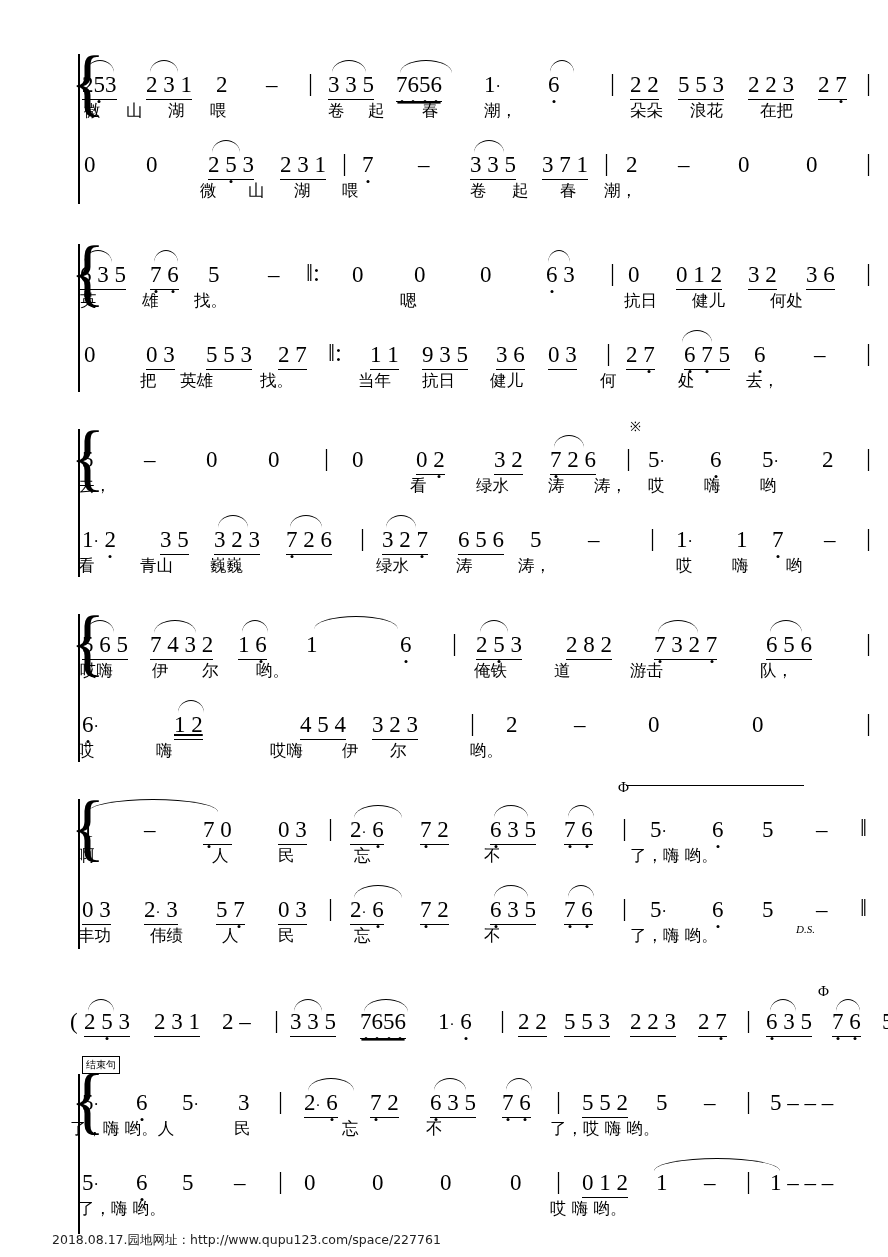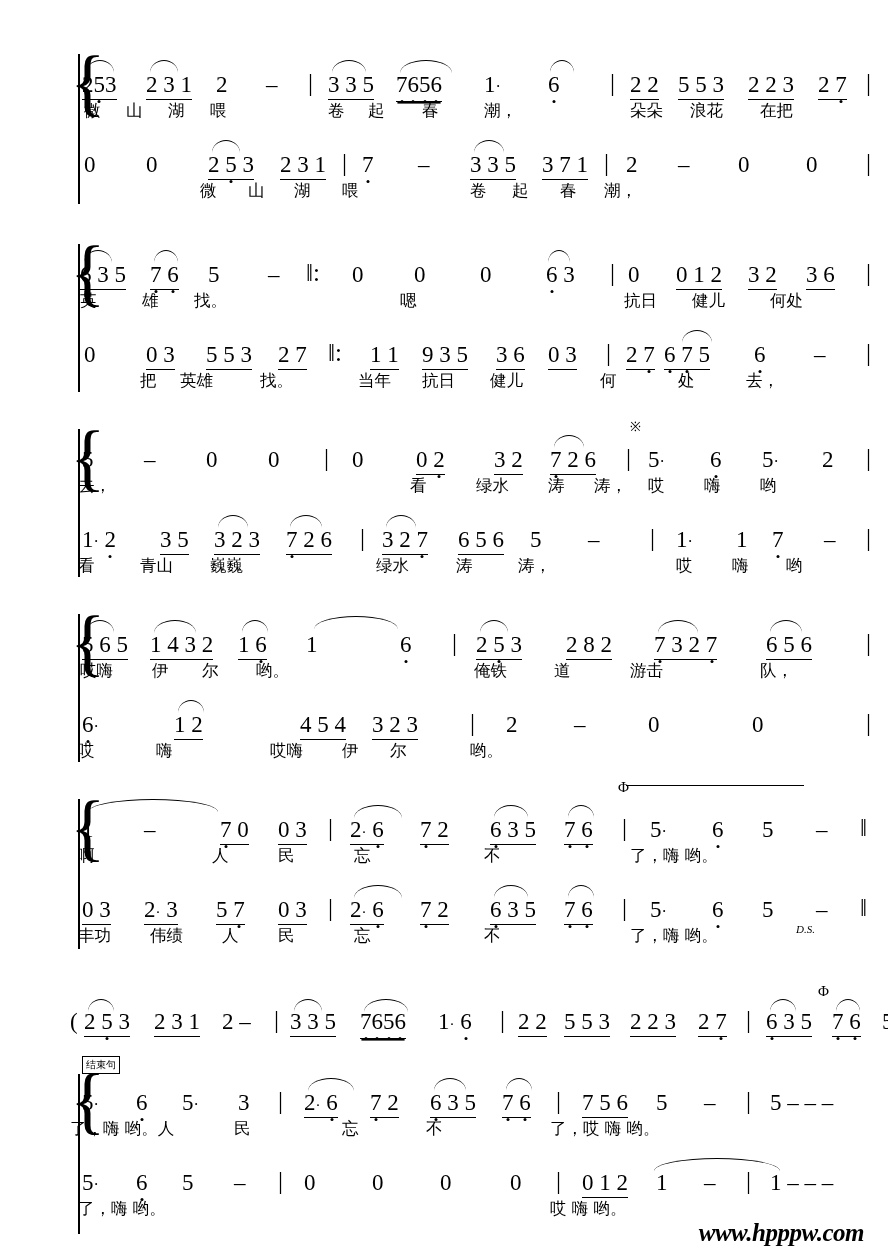--- a/index.html
+++ b/index.html
@@ -148,21 +148,21 @@
       <div class="n" style="left:136px;top:14px;"><span class="u1">5 5 3</span></div>
       <div class="n" style="left:208px;top:14px;"><span class="u1">2 7</span></div>
       <div class="bar" style="left:258px;top:12px;">‖:</div>
       <div class="n" style="left:300px;top:14px;"><span class="u1">1 1</span></div>
       <div class="n" style="left:352px;top:14px;"><span class="u1">9 3 5</span></div>
       <div class="n" style="left:426px;top:14px;"><span class="u1">3 6</span></div>
       <div class="n" style="left:478px;top:14px;"><span class="u1">0 3</span></div>
       <div class="bar" style="left:536px;top:12px;">|</div>
       <div class="n" style="left:556px;top:14px;"><span class="u1">2 <span class="dotd">7</span></span></div>
       <div class="slur" style="left:612px;top:2px;width:30px;"></div>
-      <div class="n" style="left:594px;top:14px;"><span class="u1"><span class="dotd">6</span> <span class="dotd">7</span> 5</span></div>
+      <div class="n" style="left:614px;top:14px;"><span class="u1"><span class="dotd">6</span> <span class="dotd">7</span> 5</span></div>
       <div class="n" style="left:684px;top:14px;"><span class="dotd">6</span></div>
       <div class="n" style="left:744px;top:14px;">–</div>
       <div class="bar" style="left:796px;top:12px;">|</div>
     </div>
     <div class="lyrics" style="top:24px;">
       <div class="ly" style="left:70px;">把</div>
       <div class="ly" style="left:110px;">英雄</div>
       <div class="ly" style="left:190px;">找。</div>
       <div class="ly" style="left:288px;">当年</div>
       <div class="ly" style="left:352px;">抗日</div>
@@ -241,21 +241,21 @@
   </div>
 
   <div class="system" style="top:610px;height:155px;">
     <div class="brace" style="top:2px;">{</div>
     <div class="staffline" style="height:148px;"></div>
 
     <div class="notes" style="top:8px;">
       <div class="slur" style="left:16px;top:2px;width:28px;"></div>
       <div class="n" style="left:12px;top:14px;"><span class="u1">5 6 5</span></div>
       <div class="slur" style="left:84px;top:2px;width:42px;"></div>
-      <div class="n" style="left:80px;top:14px;"><span class="u1">1 4 3 2</span></div>
+      <div class="n" style="left:80px;top:14px;"><span class="u1">7 4 3 2</span></div>
       <div class="slur" style="left:172px;top:2px;width:26px;"></div>
       <div class="n" style="left:168px;top:14px;"><span class="u1">1 <span class="dotd">6</span></span></div>
       <div class="n" style="left:236px;top:14px;">1</div>
       <div class="slur" style="left:244px;top:-2px;width:84px;"></div>
       <div class="n" style="left:330px;top:14px;"><span class="dotd">6</span></div>
       <div class="bar" style="left:382px;top:12px;">|</div>
       <div class="slur" style="left:410px;top:2px;width:28px;"></div>
       <div class="n" style="left:406px;top:14px;"><span class="u1">2 <span class="dotd">5</span> 3</span></div>
       <div class="n" style="left:496px;top:14px;"><span class="u1">2 8 2</span></div>
       <div class="slur" style="left:588px;top:2px;width:40px;"></div>
@@ -271,21 +271,21 @@
       <div class="ly" style="left:186px;">哟。</div>
       <div class="ly" style="left:404px;">俺铁</div>
       <div class="ly" style="left:484px;">道</div>
       <div class="ly" style="left:560px;">游击</div>
       <div class="ly" style="left:690px;">队，</div>
     </div>
 
     <div class="notes" style="top:22px;">
       <div class="n" style="left:12px;top:14px;"><span class="dotd">6</span><span style="font-size:16px;">·</span></div>
       <div class="slur" style="left:108px;top:2px;width:26px;"></div>
-      <div class="n" style="left:104px;top:14px;"><span class="u1">1 2</span></div>
+      <div class="n" style="left:104px;top:14px;text-decoration:underline;"><span class="u1">1 2</span></div>
       <div class="n" style="left:230px;top:14px;"><span class="u1">4 5 4</span></div>
       <div class="n" style="left:302px;top:14px;"><span class="u1">3 2 3</span></div>
       <div class="bar" style="left:400px;top:12px;">|</div>
       <div class="n" style="left:436px;top:14px;">2</div>
       <div class="n" style="left:504px;top:14px;">–</div>
       <div class="n" style="left:578px;top:14px;">0</div>
       <div class="n" style="left:682px;top:14px;">0</div>
       <div class="bar" style="left:796px;top:12px;">|</div>
     </div>
     <div class="lyrics" style="top:24px;">
@@ -302,21 +302,21 @@
     <div class="brace" style="top:2px;">{</div>
     <div class="staffline" style="height:150px;"></div>
     <div class="coda" style="left:548px;top:-16px;">Φ</div>
     <div style="position:absolute;left:556px;top:-10px;width:178px;height:1.4px;background:#000;"></div>
     <div class="ds" style="left:726px;top:128px;">D.S.</div>
 
     <div class="notes" style="top:8px;">
       <div class="slur" style="left:18px;top:-4px;width:130px;"></div>
       <div class="n" style="left:12px;top:14px;">1</div>
       <div class="n" style="left:74px;top:14px;">–</div>
-      <div class="n" style="left:150px;top:14px;"><span class="u1"><span class="dotd">7</span> 0</span></div>
+      <div class="n" style="left:133px;top:14px;"><span class="u1"><span class="dotd">7</span> 0</span></div>
       <div class="n" style="left:208px;top:14px;"><span class="u1">0 3</span></div>
       <div class="bar" style="left:258px;top:12px;">|</div>
       <div class="slur" style="left:284px;top:2px;width:48px;"></div>
       <div class="n" style="left:280px;top:14px;"><span class="u1">2<span style="font-size:15px;">·</span> <span class="dotd">6</span></span></div>
       <div class="n" style="left:350px;top:14px;"><span class="u1"><span class="dotd">7</span> 2</span></div>
       <div class="slur" style="left:424px;top:2px;width:34px;"></div>
       <div class="n" style="left:420px;top:14px;"><span class="u1"><span class="dotd">6</span> 3 5</span></div>
       <div class="slur" style="left:498px;top:2px;width:26px;"></div>
       <div class="n" style="left:494px;top:14px;"><span class="u1"><span class="dotd">7</span> <span class="dotd">6</span></span></div>
       <div class="bar" style="left:552px;top:12px;">|</div>
@@ -407,21 +407,21 @@
       <div class="n" style="left:168px;top:14px;">3</div>
       <div class="bar" style="left:208px;top:12px;">|</div>
       <div class="slur" style="left:238px;top:2px;width:46px;"></div>
       <div class="n" style="left:234px;top:14px;"><span class="u1">2<span style="font-size:15px;">·</span> <span class="dotd">6</span></span></div>
       <div class="n" style="left:300px;top:14px;"><span class="u1"><span class="dotd">7</span> 2</span></div>
       <div class="slur" style="left:364px;top:2px;width:32px;"></div>
       <div class="n" style="left:360px;top:14px;"><span class="u1"><span class="dotd">6</span> 3 5</span></div>
       <div class="slur" style="left:436px;top:2px;width:26px;"></div>
       <div class="n" style="left:432px;top:14px;"><span class="u1"><span class="dotd">7</span> <span class="dotd">6</span></span></div>
       <div class="bar" style="left:486px;top:12px;">|</div>
-      <div class="n" style="left:512px;top:14px;"><span class="u1">7 5 6</span></div>
+      <div class="n" style="left:512px;top:14px;"><span class="u1">5 5 2</span></div>
       <div class="n" style="left:586px;top:14px;">5</div>
       <div class="n" style="left:634px;top:14px;">–</div>
       <div class="bar" style="left:676px;top:12px;">|</div>
       <div class="n" style="left:700px;top:14px;">5 – – –</div>
     </div>
     <div class="lyrics" style="top:18px;">
       <div class="ly" style="left:0;">了，嗨 哟。人</div>
       <div class="ly" style="left:164px;">民</div>
       <div class="ly" style="left:272px;">忘</div>
       <div class="ly" style="left:356px;">不</div>
@@ -445,14 +445,14 @@
       <div class="bar" style="left:676px;top:12px;">|</div>
       <div class="slur" style="left:584px;top:2px;width:126px;"></div>
       <div class="n" style="left:700px;top:14px;">1 – – –</div>
     </div>
     <div class="lyrics" style="top:32px;">
       <div class="ly" style="left:8px;">了，嗨 哟。</div>
       <div class="ly" style="left:480px;">哎 嗨 哟。</div>
     </div>
   </div>
 
-  <div class="wm">www.hpppw.com</div>
+  <div class="footer">2018.08.17.园地网址：http://www.qupu123.com/space/227761</div>
 </div>
 
 </body></html>

